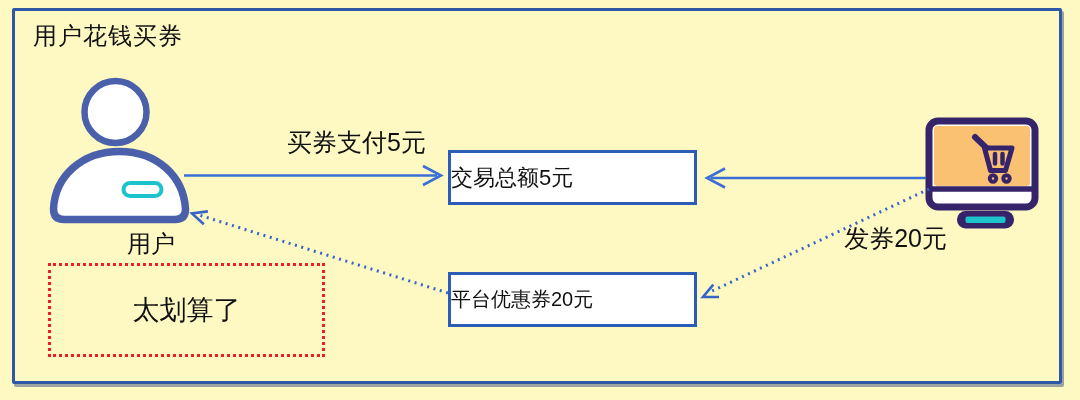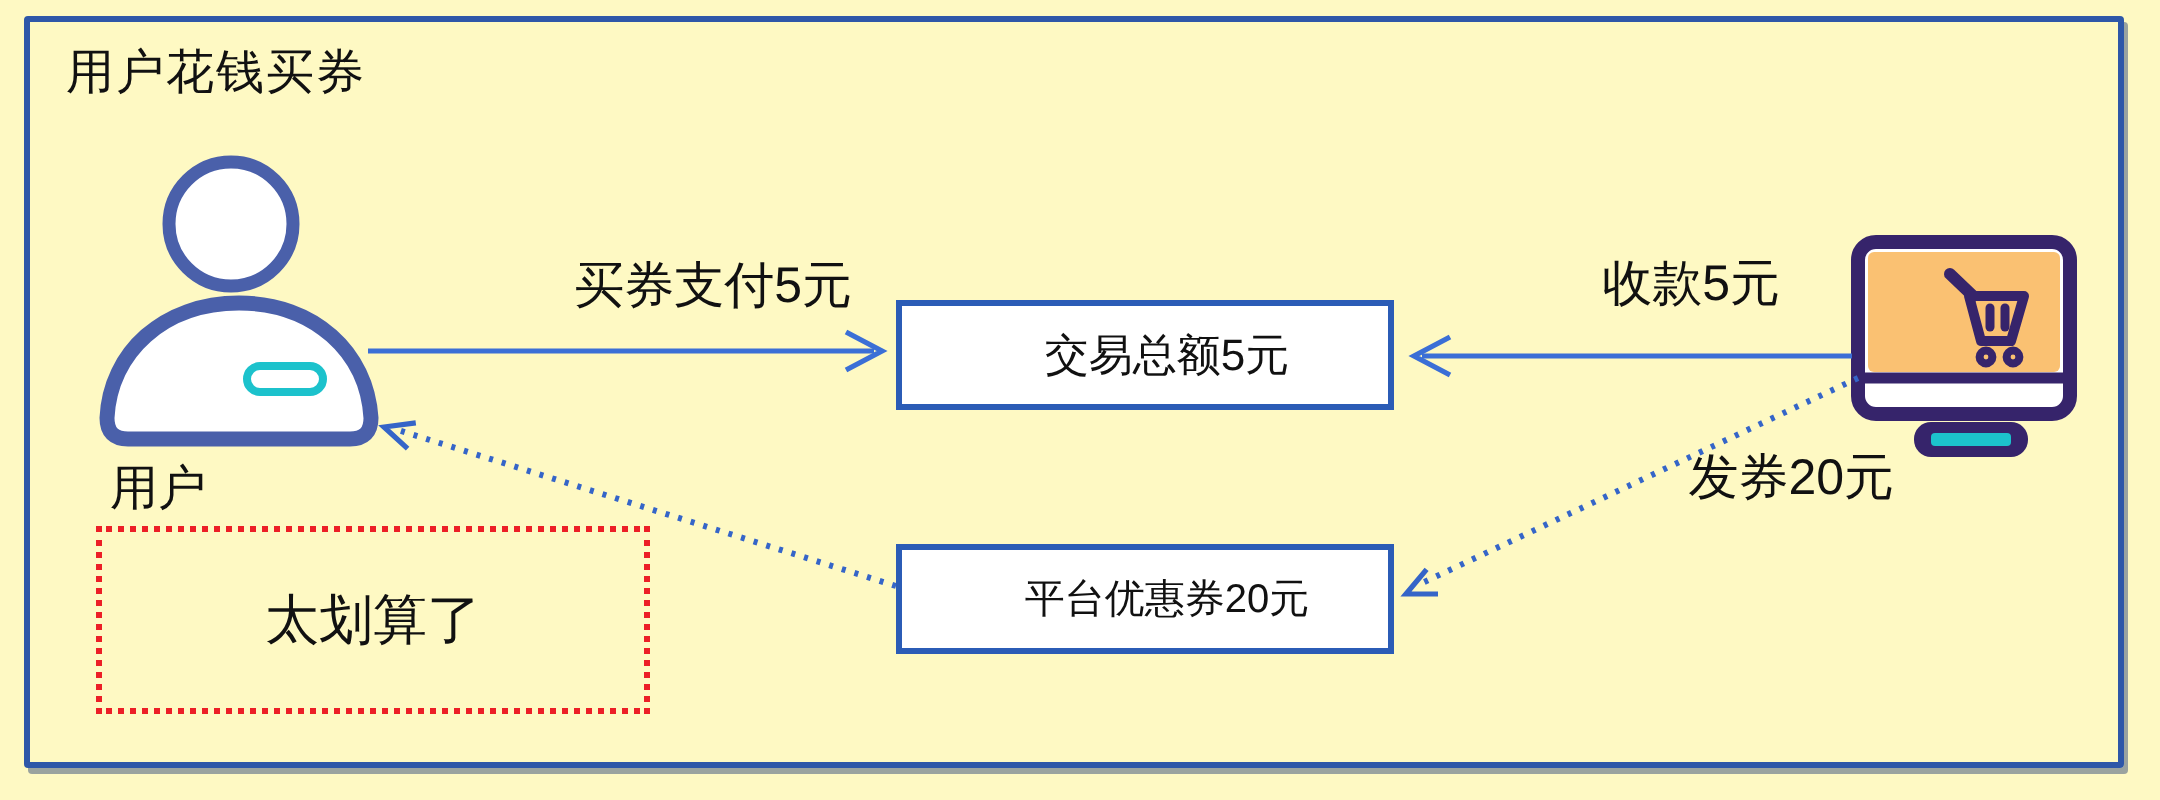--- a/index.html
+++ b/index.html
@@ -9,27 +9,27 @@
   }
   .frame{
     position:absolute;left:12px;top:8px;width:1050px;height:376px;box-sizing:border-box;
     border:3.5px solid var(--frame_border,#2e57a8);border-radius:2px;
     box-shadow:2px 3px 0 rgba(34,58,115,.45);
   }
   .title{
     position:absolute;left:33px;top:20px;font-size:24px;font-weight:500;letter-spacing:1px;
   }
   .overlay{position:absolute;left:0;top:0;width:1080px;height:400px;}
-  .node-label{position:absolute;text-align:left;font-size:24px;font-weight:500;}
+  .node-label{position:absolute;text-align:right;font-size:24px;font-weight:500;}
   .user-label{left:55px;top:228px;width:120px;}
   .platform-label{left:920px;top:240px;width:120px;}
   .box{
     position:absolute;box-sizing:border-box;width:249px;height:55px;
-    border:3px solid var(--box_border,#2b5cb6);display:flex;align-items:center;justify-content:center;
-    background:#fff;font-weight:500;padding-left:22px;
+    border:3px solid var(--box_border,#2b5cb6);display:flex;align-items:center;justify-content:flex-start;
+    background:#fff;font-weight:500;
   }
   .transaction-box{left:448px;top:150px;font-size:22px;}
   .coupon-box{left:448px;top:272px;font-size:20px;}
   .thought-box{
     position:absolute;left:48px;top:263px;width:277px;height:94px;box-sizing:border-box;
     border:3px dotted var(--thought_border,#ec1f26);
     display:flex;flex-direction:column;align-items:center;justify-content:center;
     font-size:27px;line-height:37px;font-weight:500;
   }
   .arrow-label{position:absolute;text-align:right;font-size:25px;font-weight:500;}
@@ -108,15 +108,14 @@
 
   <div class="box coupon-box">
     <span>平台优惠券20元</span>
   </div>
 
   <div class="thought-box">
     <div>太划算了</div>
   </div>
 
   <div class="arrow-label pay-label">买券支付5元</div>
-  <div class="arrow-label collect-label">收款5元</div>
   <div class="arrow-label issue-label">发券20元</div>
 </div>
 
 </body></html>

